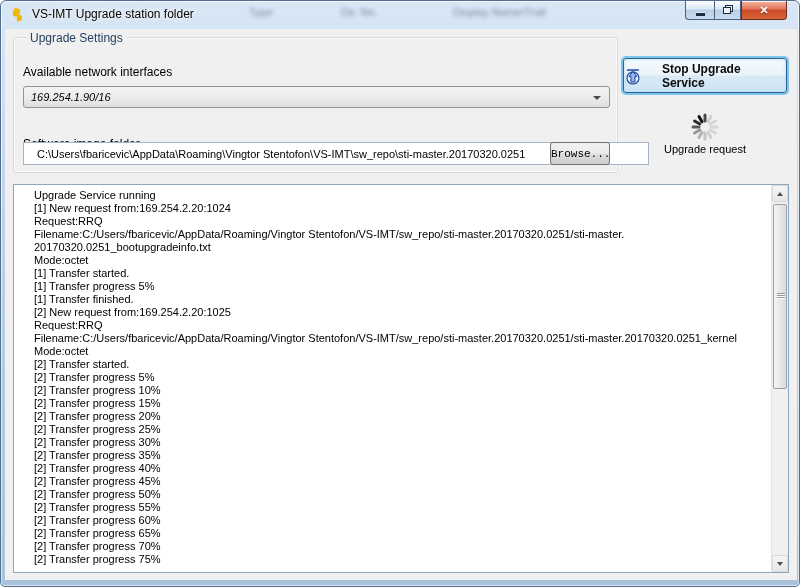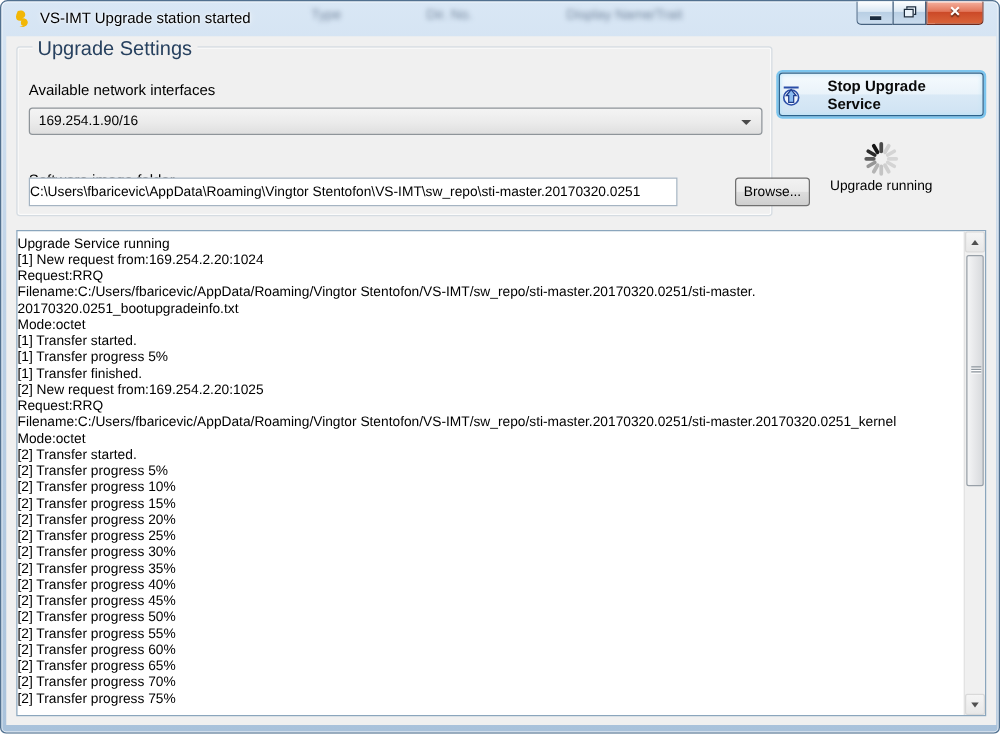--- a/index.html
+++ b/index.html
@@ -60,49 +60,49 @@
   }
 
   
   .groupbox {
     position:absolute; left:8px; top:8px; width:605px; height:136px;
     border:1px solid #d5dce2; border-radius:3px;
     box-shadow:inset 0 0 0 1px rgba(255,255,255,.7);
   }
   .groupbox-label {
     position:absolute; left:12px; top:-7px; background:#f0f0f0; padding:0 4px;
-    font-size:16px; color:#27415f;
+    font-size:12px; color:#27415f;
   }
   .field-label { position:absolute; font-size:12px; color:#000; }
   .lbl-network { left:18px; top:36px; }
   .lbl-folder  { left:18px; top:92px;margin-top:16px; }
 
   .combobox {
     position:absolute; left:18px; top:57px; width:587px; height:22px;
     border:1px solid #8e9499; border-radius:3px;
     background:linear-gradient(#f4f4f4, #ebebeb 55%, #dfdfdf);
-    font-size:11px; color:#000; cursor:default;
+    font-size:11px; color:#000; cursor:default;font-style:italic;
   }
   .combobox .combo-value { position:absolute; left:7px; top:4px; }
   .combo-arrow {
     position:absolute; right:8px; top:9px; width:0; height:0;
     border-left:4px solid transparent; border-right:4px solid transparent;
     border-top:4px solid #4a4a4a;
   }
 
   .folder-input {
-    position:absolute; left:18px; top:113px; width:519px; height:23px;
-    border:1px solid #a5b4c2; background:#fff; font-size:11px; padding:0 0;
+    position:absolute; left:18px; top:113px; width:626px; height:23px;
+    border:1px solid #a5b4c2; background:#fff; font-size:11px; padding:0 13px;
     font-family:"Liberation Sans", sans-serif; color:#000;
   }
   .browse-btn {
     position:absolute; left:545px; top:113px; width:60px; height:23px;
     border:1px solid #707070; border-radius:3px;
     background:linear-gradient(#f2f2f2, #ebebeb 48%, #dddddd 52%, #cfcfcf);
-    font-size:11px; color:#000; font-family:Liberation Sans, sans-serif; cursor:default;margin-left:38px;
+    font-size:11px; color:#000; font-family:Liberation Mono, monospace; cursor:default;
   }
 
   
   .service-panel { position:absolute; left:618px; top:0; width:166px; height:150px; }
   .stop-btn {
     position:absolute; left:0; top:29px; width:164px; height:35px;
     border:1px solid #2c628b; border-radius:3px;
     background:linear-gradient(#f6fbfe, #eaf3fa 48%, #d9e9f6 52%, #cfe3f3);
     box-shadow:0 0 0 2px #7cc5ee, inset 0 0 4px #b8e2f7;
     display:flex; align-items:center; justify-content:center; gap:20px;
@@ -115,21 +115,21 @@
     font-size:11px; color:#000; line-height:13px;
   }
 
   
   .log-panel {
     position:absolute; left:8px; top:155px; width:776px; height:389px;
     background:#fff; border:1px solid #8ba6bd; overflow:hidden;
   }
   .log-lines {
     position:absolute; left:0; top:0; right:17px; bottom:0;
-    padding:4px 0; font-size:11px; line-height:13px; color:#000;
+    padding:4px 20px; font-size:11px; line-height:13px; color:#000;
     white-space:pre; overflow:hidden;
   }
   .scrollbar {
     position:absolute; right:0; top:0; width:17px; bottom:0;
     background:#f0f0f0; border-left:1px solid #e3e3e3;
     display:flex; flex-direction:column;
   }
   .sb-btn {
     height:17px; flex:none; display:flex; align-items:center; justify-content:center;
     background:linear-gradient(#f5f5f5, #e8e8e8); border:1px solid #d9d9d9; border-radius:2px;
@@ -153,21 +153,21 @@
   <div class="titlebar">
     <span class="bg-artifact artifact-1">Type</span>
     <span class="bg-artifact artifact-2">Dir. No.</span>
     <span class="bg-artifact artifact-3">Display Name/Trait</span>
 
     <svg class="app-icon" viewBox="0 0 16 16">
       <path d="M4.2 1.8 C7.6 0.4 10.4 2.2 10.2 5.0 C10.1 6.6 8.9 7.4 7.4 7.6 C9.9 7.2 12.3 8.4 12.1 11.0 C11.9 13.8 8.6 15.4 5.6 14.2 C8.0 14.6 9.6 13.4 9.6 11.8 C9.6 10.2 8.2 9.4 6.4 9.6 C4.2 9.8 2.6 8.6 2.8 6.2 C3.0 3.9 4.2 2.4 4.2 1.8 Z" fill="#f2b705"></path>
       <circle cx="6.6" cy="4.8" r="2.6" fill="#f2b705"></circle>
       <circle cx="9.3" cy="11.2" r="2.6" fill="#f2b705"></circle>
     </svg>
-    <span class="title-text">VS-IMT Upgrade station started</span>
+    <span class="title-text">VS-IMT Upgrade station folder</span>
 
     <div class="caption-buttons">
       <div class="cap-btn cap-min">
           <div class="glyph-min"></div>
         </div>
       <div class="cap-btn cap-restore">
           <div class="glyph-restore"></div>
         </div>
       <div class="cap-btn cap-close">
           <span class="glyph-close">✕</span>
@@ -210,21 +210,21 @@
           <line x1="0" y1="-6" x2="0" y2="-12" stroke="#c4c4c4" transform="rotate(180)"></line>
           <line x1="0" y1="-6" x2="0" y2="-12" stroke="#b4b4b4" transform="rotate(210)"></line>
           <line x1="0" y1="-6" x2="0" y2="-12" stroke="#969696" transform="rotate(240)"></line>
           <line x1="0" y1="-6" x2="0" y2="-12" stroke="#5a5a5a" transform="rotate(270)"></line>
           <line x1="0" y1="-6" x2="0" y2="-12" stroke="#2a2a2a" transform="rotate(300)"></line>
           <line x1="0" y1="-6" x2="0" y2="-12" stroke="#151515" transform="rotate(330)"></line>
         </g>
       </svg>
 
       <div class="service-status">
-        <div>Upgrade running</div>
+        <div>Upgrade request</div>
       </div>
     </div>
 
     <div class="log-panel">
       <div class="log-lines"><div>Upgrade Service running</div><div>[1] New request from:169.254.2.20:1024</div><div>Request:RRQ</div><div>Filename:C:/Users/fbaricevic/AppData/Roaming/Vingtor Stentofon/VS-IMT/sw_repo/sti-master.20170320.0251/sti-master.</div><div>20170320.0251_bootupgradeinfo.txt</div><div>Mode:octet</div><div>[1] Transfer started.</div><div>[1] Transfer progress 5%</div><div>[1] Transfer finished.</div><div>[2] New request from:169.254.2.20:1025</div><div>Request:RRQ</div><div>Filename:C:/Users/fbaricevic/AppData/Roaming/Vingtor Stentofon/VS-IMT/sw_repo/sti-master.20170320.0251/sti-master.20170320.0251_kernel</div><div>Mode:octet</div><div>[2] Transfer started.</div><div>[2] Transfer progress 5%</div><div>[2] Transfer progress 10%</div><div>[2] Transfer progress 15%</div><div>[2] Transfer progress 20%</div><div>[2] Transfer progress 25%</div><div>[2] Transfer progress 30%</div><div>[2] Transfer progress 35%</div><div>[2] Transfer progress 40%</div><div>[2] Transfer progress 45%</div><div>[2] Transfer progress 50%</div><div>[2] Transfer progress 55%</div><div>[2] Transfer progress 60%</div><div>[2] Transfer progress 65%</div><div>[2] Transfer progress 70%</div><div>[2] Transfer progress 75%</div></div>
       <div class="scrollbar">
         <div class="sb-btn">
             <div class="arrow-up"></div>
           </div>
         <div class="sb-track">

